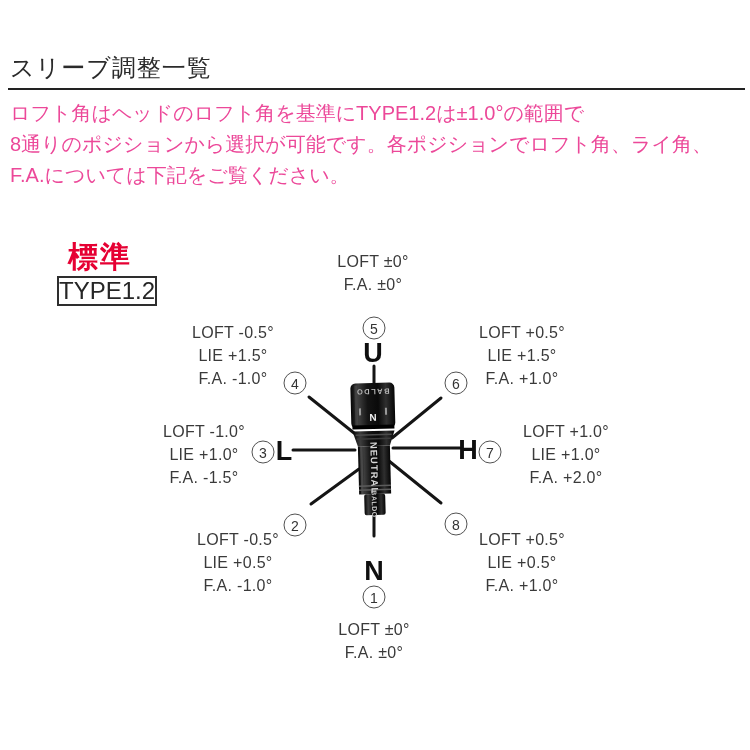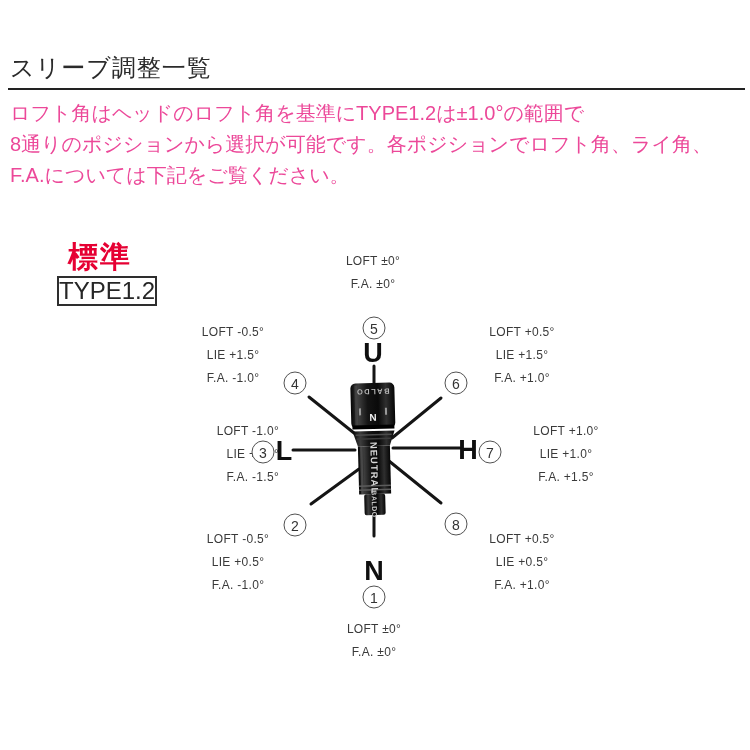--- a/index.html
+++ b/index.html
@@ -21,21 +21,21 @@
     position:absolute;left:68px;top:237px;font-size:30px;font-weight:bold;
     color:#e60033;letter-spacing:2px;
   }
   .typebox{
     position:absolute;left:57px;top:276px;width:96px;height:26px;
     border:2px solid #2e2e2e;display:flex;align-items:center;justify-content:center;
     font-size:24px;color:#262626;background:#fff;
   }
   svg.diagram{position:absolute;left:0;top:0;pointer-events:none;}
   .pos{
-    position:absolute;width:150px;text-align:center;font-size:12px;
+    position:absolute;width:150px;text-align:center;font-size:16px;
     line-height:23px;color:#3a3a3a;letter-spacing:0.3px;
   }
   .num{
     position:absolute;width:23px;height:23px;border:1.5px solid #525252;
     border-radius:50%;display:flex;align-items:center;justify-content:center;
     font-size:14px;color:#333;transform:translate(-50%,-50%);background:#fff;
     box-sizing:border-box;
   }
   .dir{
     position:absolute;font-size:27px;font-weight:bold;color:#0f0f0f;
@@ -114,29 +114,29 @@
   <div class="pos" style="left:158px;top:321px;">
     <div>LOFT -0.5°</div>
     <div>LIE +1.5°</div>
     <div>F.A. -1.0°</div>
   </div>
   <div class="pos" style="left:447px;top:321px;">
     <div>LOFT +0.5°</div>
     <div>LIE +1.5°</div>
     <div>F.A. +1.0°</div>
   </div>
-  <div class="pos" style="left:129px;top:420px;text-align:right;">
+  <div class="pos" style="left:129px;top:420px;">
     <div>LOFT -1.0°</div>
     <div>LIE +1.0°</div>
     <div>F.A. -1.5°</div>
   </div>
   <div class="pos" style="left:491px;top:420px;">
     <div>LOFT +1.0°</div>
     <div>LIE +1.0°</div>
-    <div>F.A. +1.5°</div>
+    <div>F.A. +2.0°</div>
   </div>
   <div class="pos" style="left:163px;top:528px;">
     <div>LOFT -0.5°</div>
     <div>LIE +0.5°</div>
     <div>F.A. -1.0°</div>
   </div>
   <div class="pos" style="left:447px;top:528px;">
     <div>LOFT +0.5°</div>
     <div>LIE +0.5°</div>
     <div>F.A. +1.0°</div>

